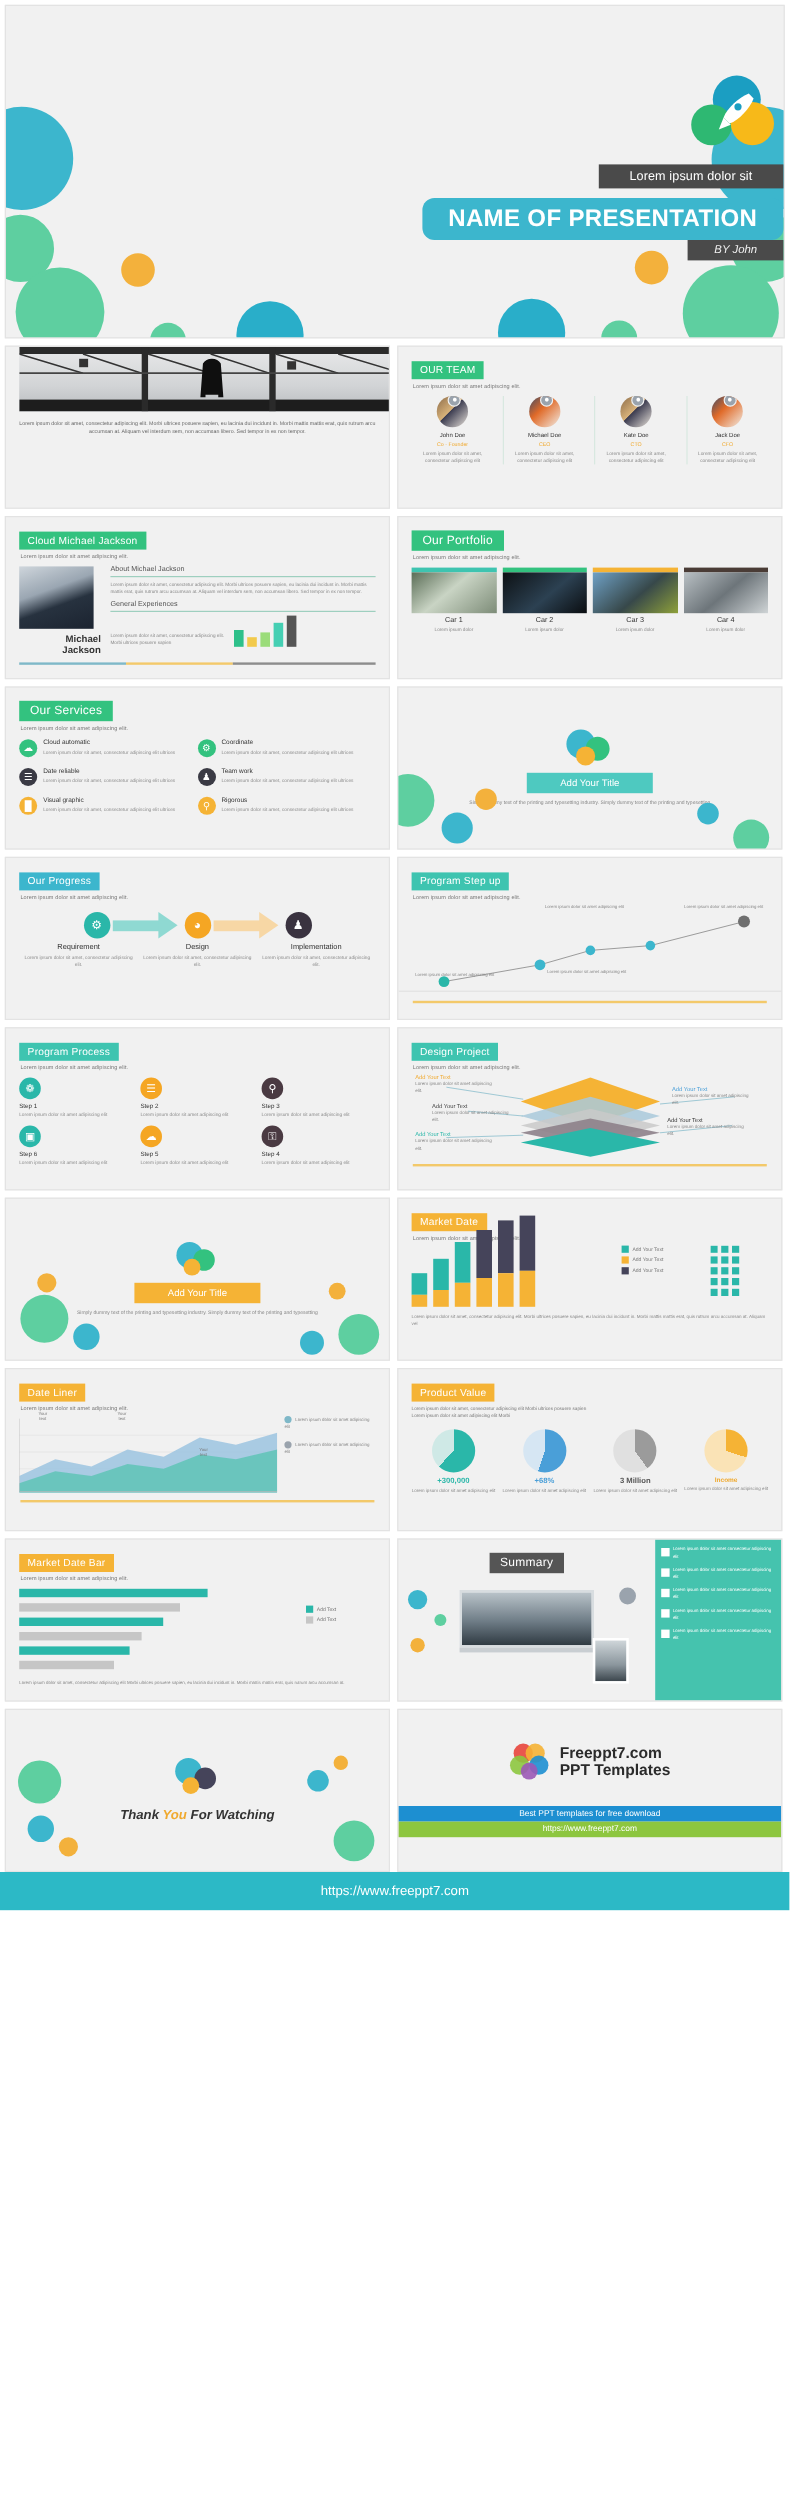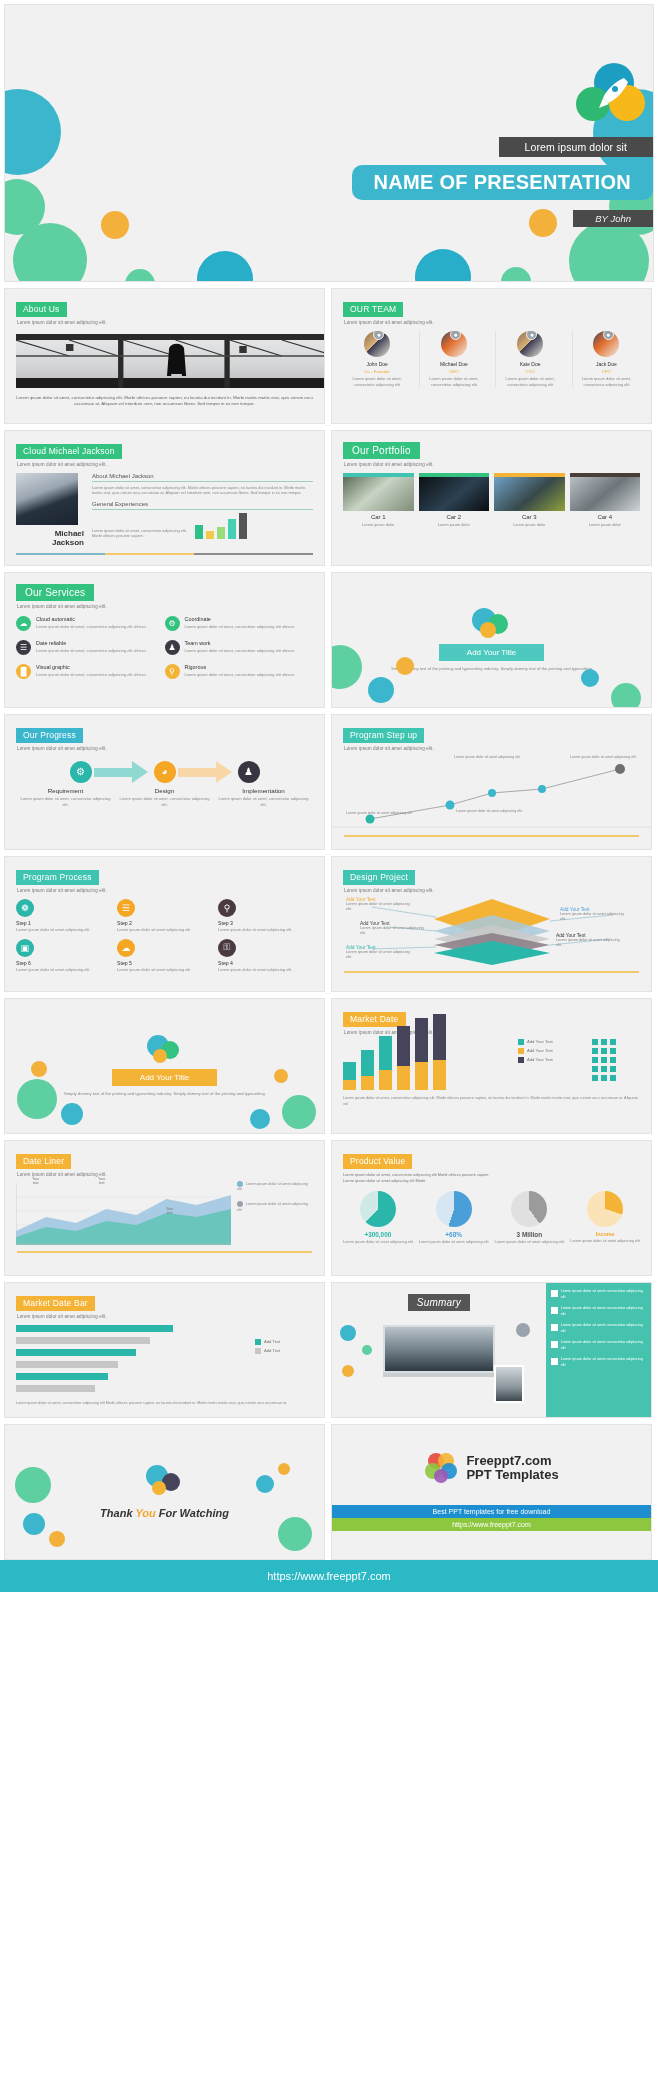--- a/index.html
+++ b/index.html
@@ -36,21 +36,21 @@
   .sub-pill {
     background: #4a4a4a; color: #fff; font-size: 10.5px;
     padding: 4px 26px; margin-top: 12px; letter-spacing: .1px;
   }
   .title-bar {
     background: #3cb6cd; color: #fff; font-size: 20px; font-weight: bold;
     padding: 6px 22px; margin-top: 8px; letter-spacing: .3px; border-radius: 10px;
   }
   .by-pill {
     background: #4a4a4a; color: #eee; font-size: 9.5px; font-style: italic;
-    padding: 3px 22px; margin-top: 10px;
+    padding: 3px 22px; 
   }
 
   
   .tag {
     display: inline-block; color: #fff; font-size: 8.5px;
     padding: 2.5px 7px; letter-spacing: .2px;
   }
   .tag.green { background: #33c27f; }
   .tag.cyan  { background: #3cb6cd; }
   .tag.amber { background: #f5b335; }
@@ -216,24 +216,20 @@
       </div>
       <div class="sub-pill">Lorem ipsum dolor sit</div>
       <div class="title-bar">NAME OF PRESENTATION</div>
       <div class="by-pill">BY  John</div>
     </div>
   </div>
 
   <div class="grid2">
 
     <div class="slide">
-      <div class="pad">
-        <span class="tag green">About Us</span>
-        <div class="sub">Lorem ipsum dolor sit amet adipiscing elit.</div>
-      </div>
       <div class="photo-band" style="background:linear-gradient(180deg,#e8e9ea 0%,#d2d4d6 60%,#b8bbbe 100%);margin:0 11px;">
         <svg width="100%" height="54" viewBox="0 0 300 54" preserveAspectRatio="none">
           <rect x="0" y="0" width="300" height="6" fill="#2a2a2a"></rect>
           <rect x="0" y="44" width="300" height="10" fill="#1d1d1d"></rect>
           <rect x="96" y="0" width="5" height="54" fill="#2a2a2a"></rect>
           <rect x="196" y="0" width="5" height="54" fill="#2a2a2a"></rect>
           <path d="M0 6 L50 22 M50 6 L96 22 M101 6 L150 22 M150 6 L196 22 M201 6 L250 22 M250 6 L300 22" stroke="#333" stroke-width="1.2" fill="none"></path>
           <path d="M0 22 L300 22" stroke="#444" stroke-width="1.4"></path>
           <rect x="47" y="10" width="7" height="7" fill="#333"></rect>
           <rect x="210" y="12" width="7" height="7" fill="#333"></rect>
@@ -738,21 +734,21 @@
             <div class="legend-row"><span class="legend-dot" style="background:#2ab7a9"></span><span>Add Text</span></div>
             <div class="legend-row"><span class="legend-dot" style="background:#c6c6c6"></span><span>Add Text</span></div>
           </div>
         </div>
         <div style="font-size:3.7px;color:#888;line-height:1.6;margin-top:4px;">Lorem ipsum dolor sit amet, consectetur adipiscing elit Morbi ultrices posuere sapien, eu lacinia dui incidunt in. Morbi mattis mattis erat, quis rutrum arcu accumsan at.</div>
       </div>
     </div>
 
     <div class="slide" style="display:flex;">
       <div style="flex:1;position:relative;padding:9px 8px;">
-        <div style="text-align:center;font-style:italic;"><span class="tag grey big">Summary</span></div>
+        <div style="text-align:center;"><span class="tag grey big">Summary</span></div>
         <div class="blob" style="width:16px;height:16px;background:#3cb6cd;left:8px;top:42px;"></div>
         <div class="blob" style="width:10px;height:10px;background:#5ecfa0;left:30px;top:62px;"></div>
         <div class="blob" style="width:12px;height:12px;background:#f3b13c;left:10px;top:82px;"></div>
         <div class="blob" style="width:14px;height:14px;background:#9aa3ad;right:16px;top:40px;"></div>
         <div style="margin:14px auto 0;width:112px;">
           <div style="height:48px;background:linear-gradient(180deg,#b9c3c9 0%,#6e7c86 55%,#2f3a42 100%);border:2px solid #d8dde0;"></div>
           <div style="height:4px;background:#c9ced2;"></div>
         </div>
         <div style="position:absolute;right:22px;bottom:14px;width:30px;height:38px;background:linear-gradient(180deg,#cfd6da 0%,#8b969d 60%,#3c464d 100%);border:2px solid #fff;"></div>
       </div>

